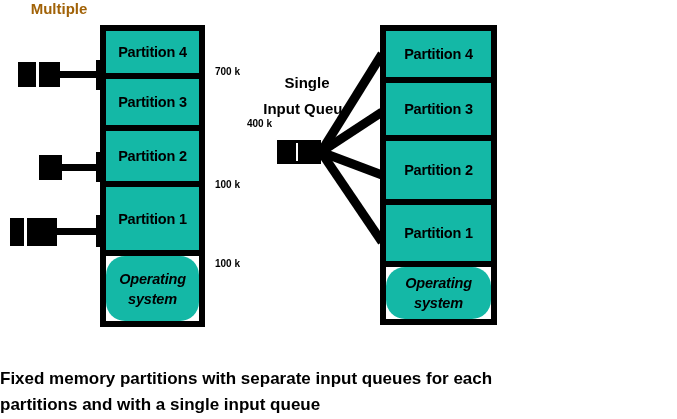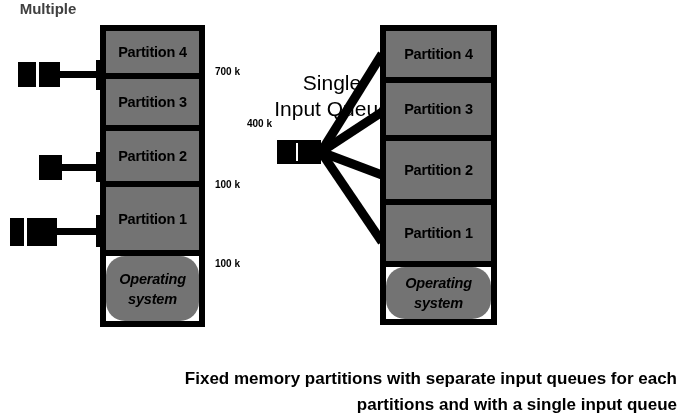--- a/index.html
+++ b/index.html
@@ -21,29 +21,30 @@
 
   
   .hdr-multiple {
     left: 0px;
     top: 0px;
     width: 96px;
     text-align: center;
     font-size: 15px;
     font-weight: bold;
     line-height: 18px;
-    color: #404040;
+    color: #a16207;
+    padding-left: 11px;
   }
   .hdr-single {
-    left: 266px;
+    left: 241px;
     top: 70px;
     width: 132px;
     text-align: center;
-    font-size: 21px;
-    font-weight: normal;
+    font-size: 15px;
+    font-weight: bold;
     line-height: 26px;
     color: #000;
   }
 
   
   .membox {
     border: 6px solid #000;
     background: #fff;
     box-sizing: border-box;
   }
@@ -51,21 +52,21 @@
   #membox-right { left: 380px; top: 25px; width: 117px; height: 300px; }
 
   .mem-rows {
     position: absolute;
     left: 0; top: 0; right: 0; bottom: 0;
     display: flex;
     flex-direction: column;
   }
   .mem-row {
     position: relative;
-    background: #737373;
+    background: #14b8a6;
     border-bottom: 6px solid #000;
     box-sizing: border-box;
     display: flex;
     align-items: center;
     justify-content: center;
   }
   .mem-row:last-child { border-bottom: none; }
   .mem-row span {
     font-size: 14.5px;
     font-weight: bold;
@@ -126,21 +127,21 @@
     top: 20px;
     width: 110px;
     height: 290px;
   }
 
   
   #caption {
     left: 0px;
     top: 366px;
     width: 677px;
-    text-align: right;
+    text-align: left;
     font-size: 17px;
     font-weight: bold;
     line-height: 26px;
     color: #000;
   }
 </style>
 </head>
 <body>
 
 <div id="canvas">

